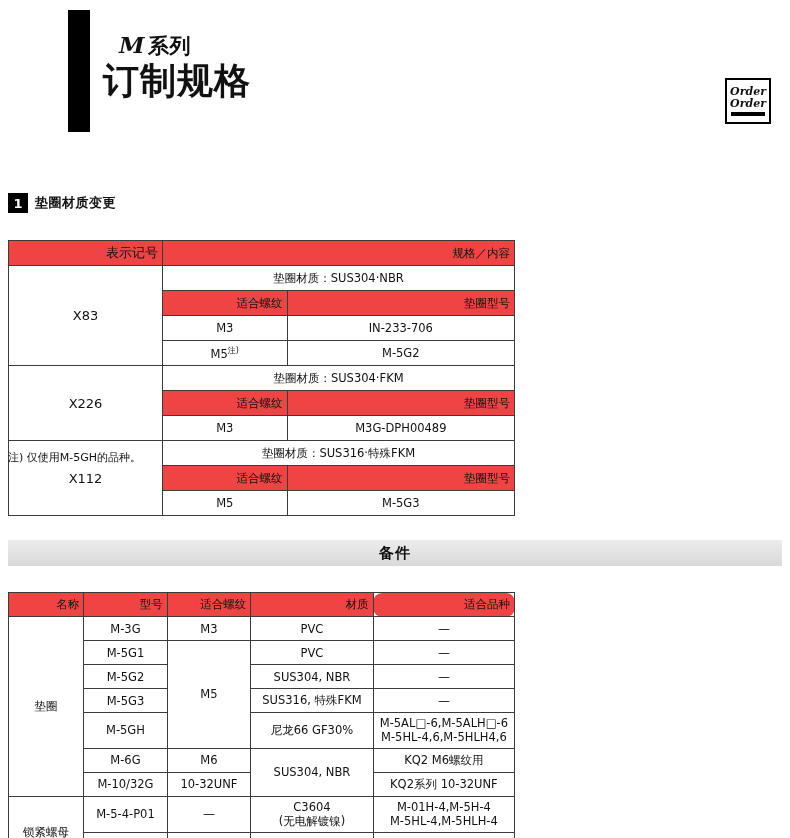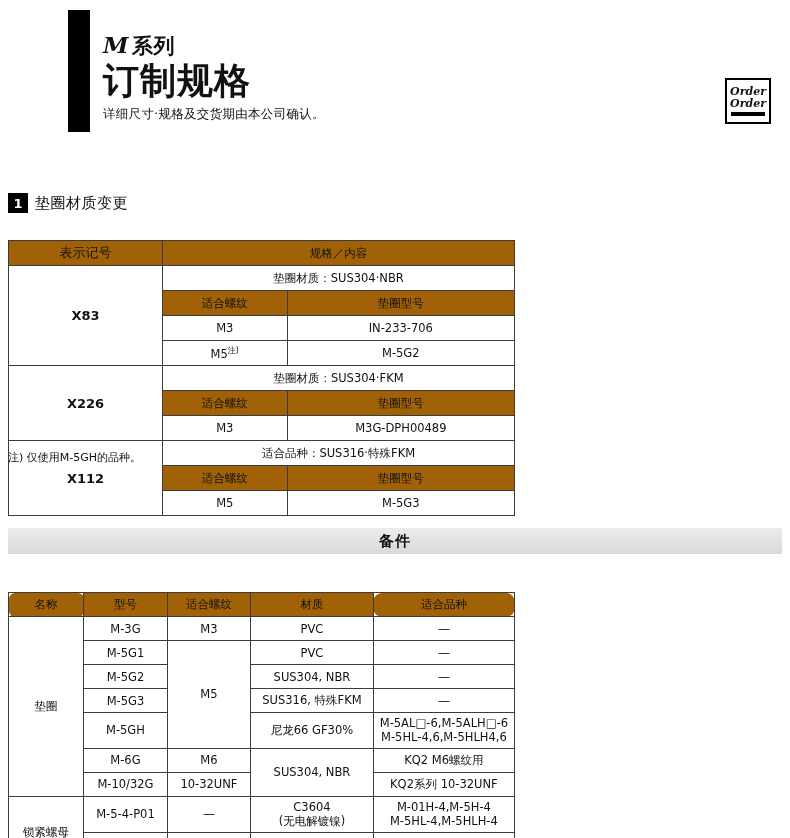--- a/index.html
+++ b/index.html
@@ -32,20 +32,21 @@
   .header-text {
     position: absolute;
     left: 103px;
     top: 32px;
   }
   .series-line {
     font-size: 21px;
     font-weight: bold;
     line-height: 1.1;
     letter-spacing: 0.5px;
+    margin-left: 16px;
   }
   .series-line .m-italic {
     font-style: italic;
     font-size: 23px;
     font-family: "DejaVu Serif", "Liberation Serif", serif;
     font-weight: bold;
     padding-right: 3px;
   }
   .title-main {
     font-size: 36px;
@@ -101,22 +102,22 @@
     background: #000;
     color: #fff;
     font-size: 13px;
     font-weight: bold;
     display: flex;
     align-items: center;
     justify-content: center;
     margin-right: 7px;
   }
   .section-title {
-    font-size: 15px;
-    font-weight: normal;
+    font-size: 13px;
+    font-weight: bold;
     letter-spacing: 0.5px;
   }
   .section-head-bg {
     position: absolute;
     left: 8px;
     top: 190px;
     width: 774px;
     height: 26px;
     background: linear-gradient(to bottom, #ececec, #d9d9d9);
     z-index: -1;
@@ -129,84 +130,84 @@
   }
   table td, table th {
     border: 1px solid #3b3b3b;
     padding: 3px 4px;
     text-align: center;
     vertical-align: middle;
     background: #ffffff;
     font-weight: normal;
   }
   .tbl-head td, .tbl-head th {
-    background: #a16207;
+    background: #ef4444;
     font-weight: normal;
+    text-align: right;
   }
 
   #gasket-table {
     position: absolute;
     left: 8px;
     top: 240px;
     width: 507px;
   }
   #gasket-table td { height: 18px; }
-  .code-cell { font-weight: bold; font-size: 13px; width: 145px; }
+  .code-cell { font-weight: normal; font-size: 13px; width: 145px; }
   .note-sup { font-size: 8px; vertical-align: super; }
   .table-note {
     position: absolute;
     left: 8px;
     top: 440px;
     font-size: 11px;
     margin-top: 10px;
   }
 
   
   .parts-head {
     position: absolute;
     left: 8px;
-    top: 528px;
+    top: 540px;
     width: 774px;
     height: 26px;
     background: linear-gradient(to bottom, #ececec, #d9d9d9);
     display: flex;
     align-items: center;
     justify-content: center;
   }
   .parts-head span {
     font-size: 15px;
     font-weight: bold;
     letter-spacing: 1px;
   }
 
   #parts-table {
     position: absolute;
     left: 8px;
     top: 592px;
     width: 507px;
   }
   #parts-table td { height: 17px; }
-  #parts-table .col-name { width: 64px; border-radius: 6px; }
+  #parts-table .col-name { width: 64px; }
   #parts-table .col-model { width: 72px; }
   #parts-table .col-thread { width: 72px; }
   #parts-table .col-mat { width: 110px; margin-top: 28px; }
   #parts-table .col-fit { width: 128px; border-radius: 9px; }
   .two-line { line-height: 1.25; }
   .tall { height: 34px; }
   .dash { font-size: 12px; }
 </style>
 </head>
 <body>
 
 <div class="header">
   <div class="header-bar"></div>
   <div class="header-text">
     <div class="series-line"><span class="m-italic">M</span><span>系列</span></div>
     <div class="title-main">订制规格</div>
-    <div class="subtitle">详细尺寸·规格及交货期由本公司确认。</div>
   </div>
   <div class="order-made">
     <div>Order</div>
     <div>Order</div>
     <div class="om-underline"></div>
   </div>
 </div>
 
 <div class="section-head-bg"></div>
 <div class="section-head">
@@ -246,21 +247,21 @@
       <td>适合螺纹</td>
       <td>垫圈型号</td>
     </tr>
     <tr>
       <td>M3</td>
       <td>M3G-DPH00489</td>
     </tr>
 
     <tr>
       <td class="code-cell" rowspan="3">X112</td>
-      <td colspan="2">适合品种：SUS316·特殊FKM</td>
+      <td colspan="2">垫圈材质：SUS316·特殊FKM</td>
     </tr>
     <tr class="tbl-head">
       <td>适合螺纹</td>
       <td>垫圈型号</td>
     </tr>
     <tr>
       <td>M5</td>
       <td>M-5G3</td>
     </tr>
   </tbody>

